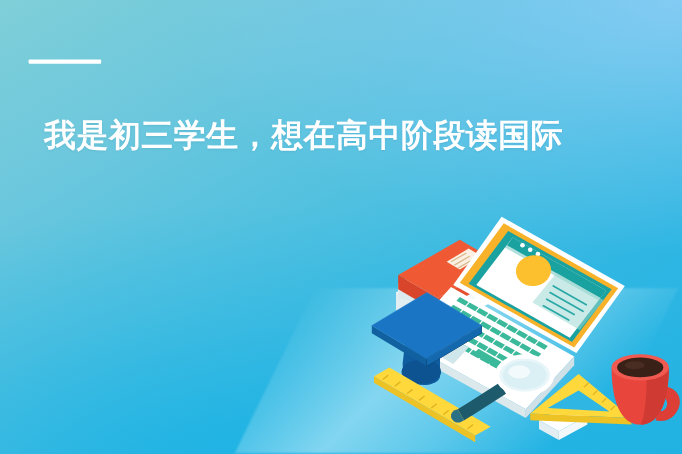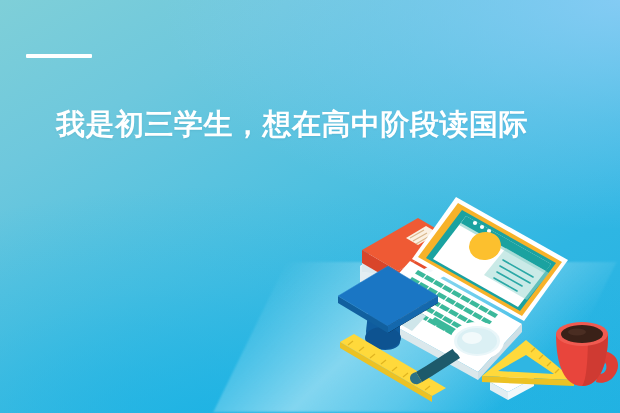--- a/index.html
+++ b/index.html
@@ -46,21 +46,21 @@
     position: absolute;
     left: 26px;
     top: 54px;
     width: 66px;
     height: 4px;
     background: #ffffff;
     border-radius: 1px;
   }
   #headline {
     position: absolute;
-    left: 56px;
+    left: 40px;
     top: 106px;
     width: 520px;
     color: #ffffff;
     font-size: 29px;
     line-height: 36px;
     font-weight: bold;
     letter-spacing: 0.5px;
     white-space: nowrap;
     text-shadow: 0 1px 2px rgba(0,80,110,0.10);
   }

